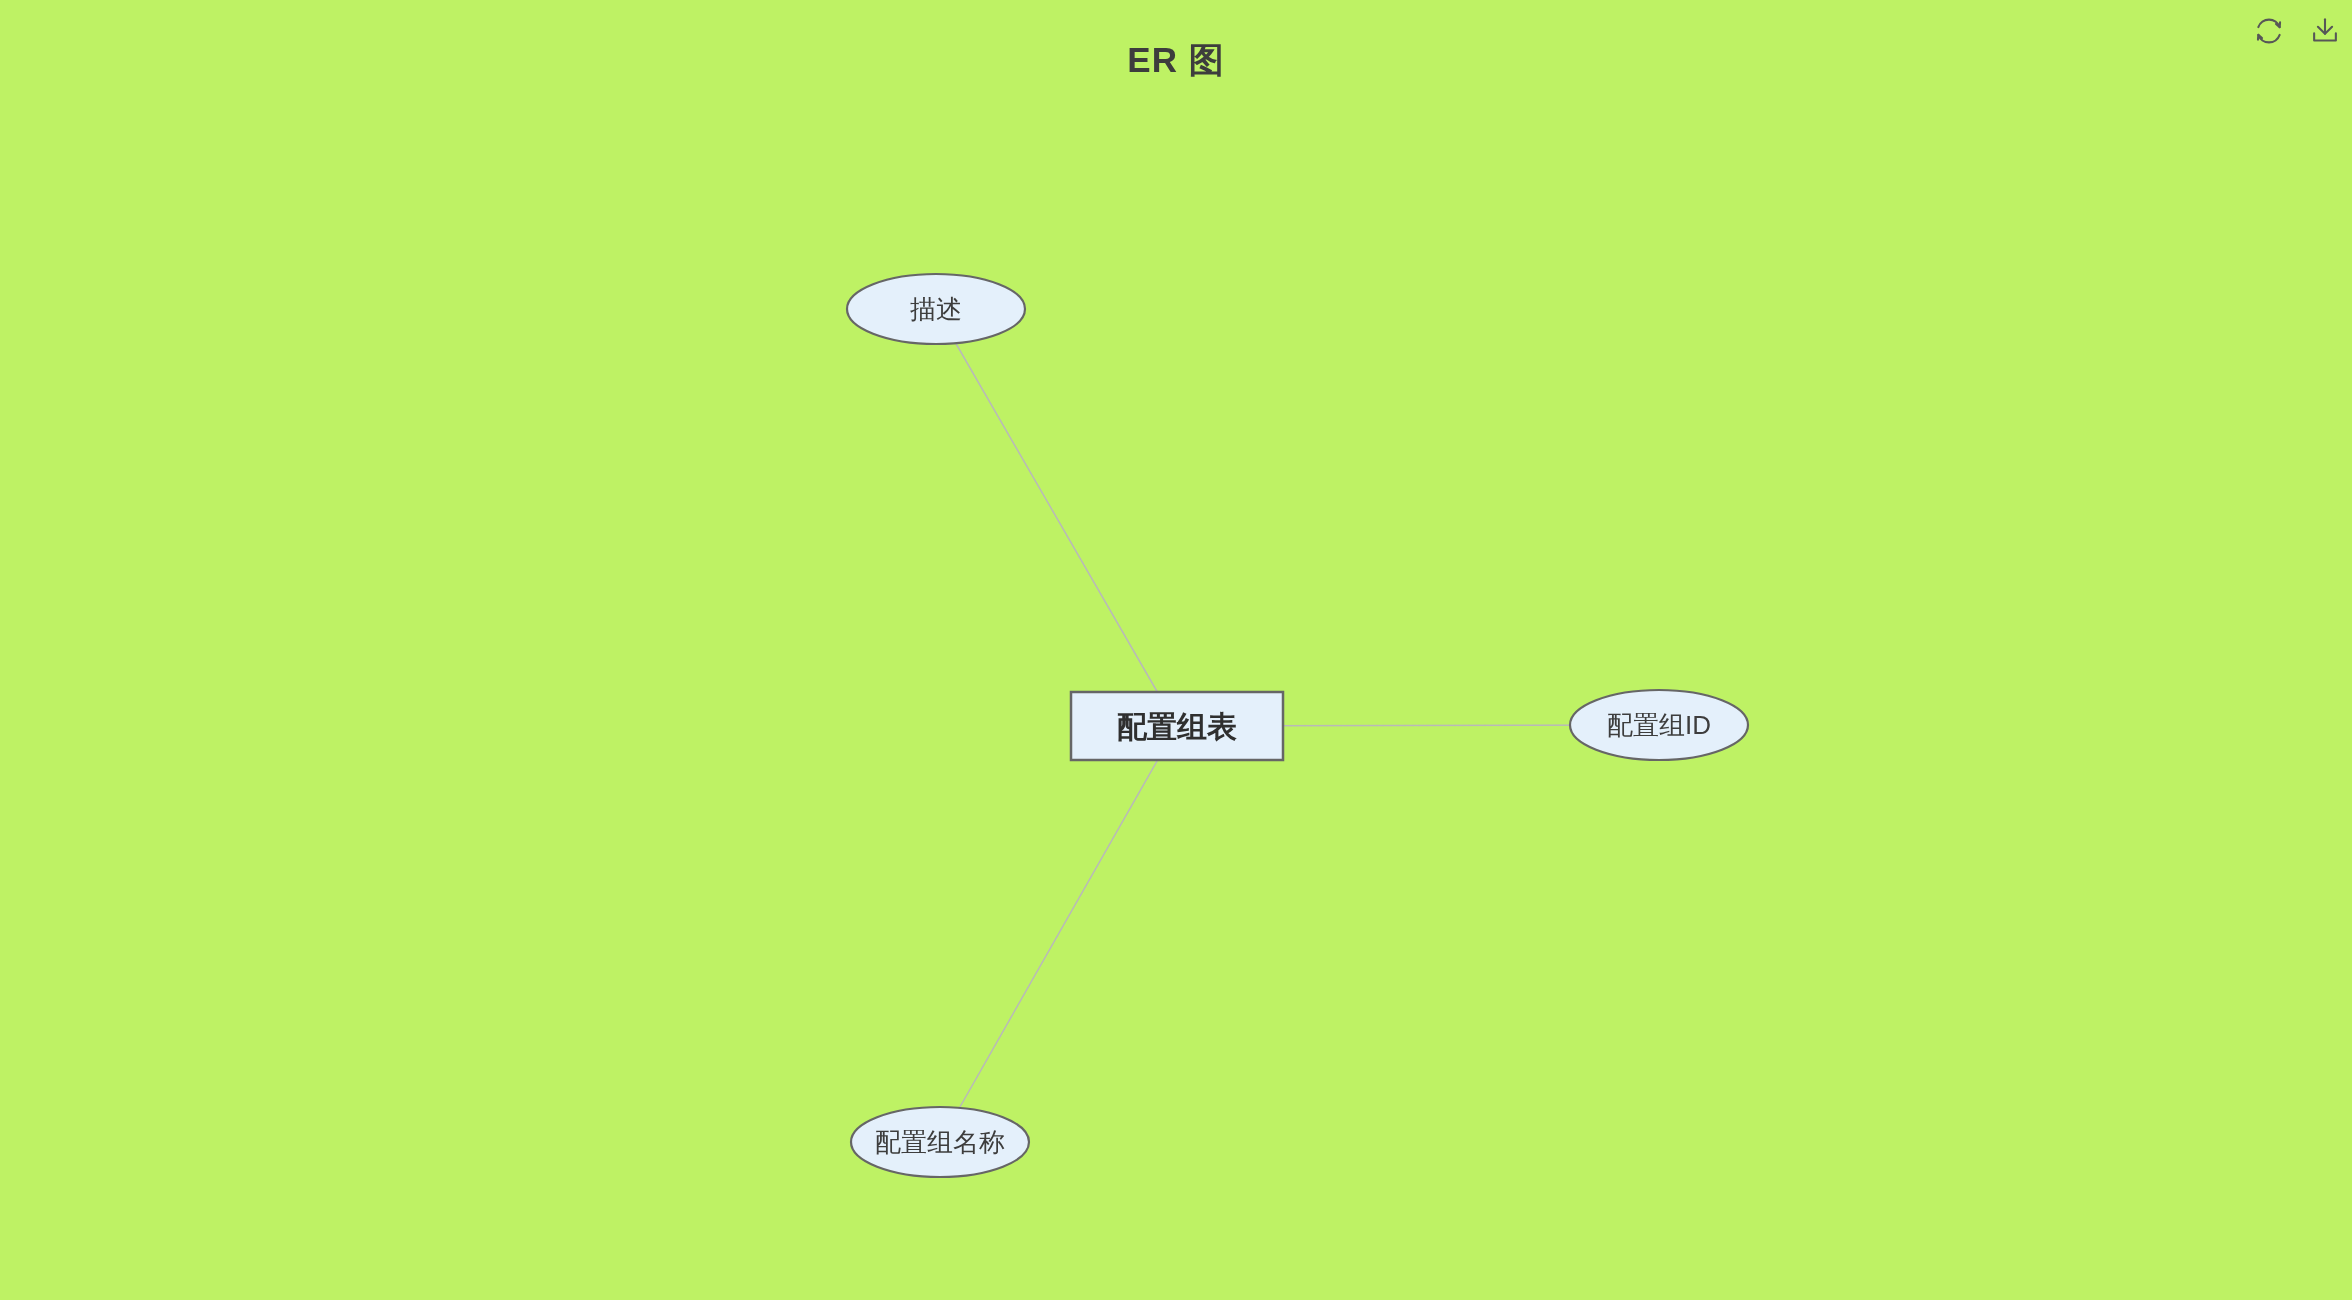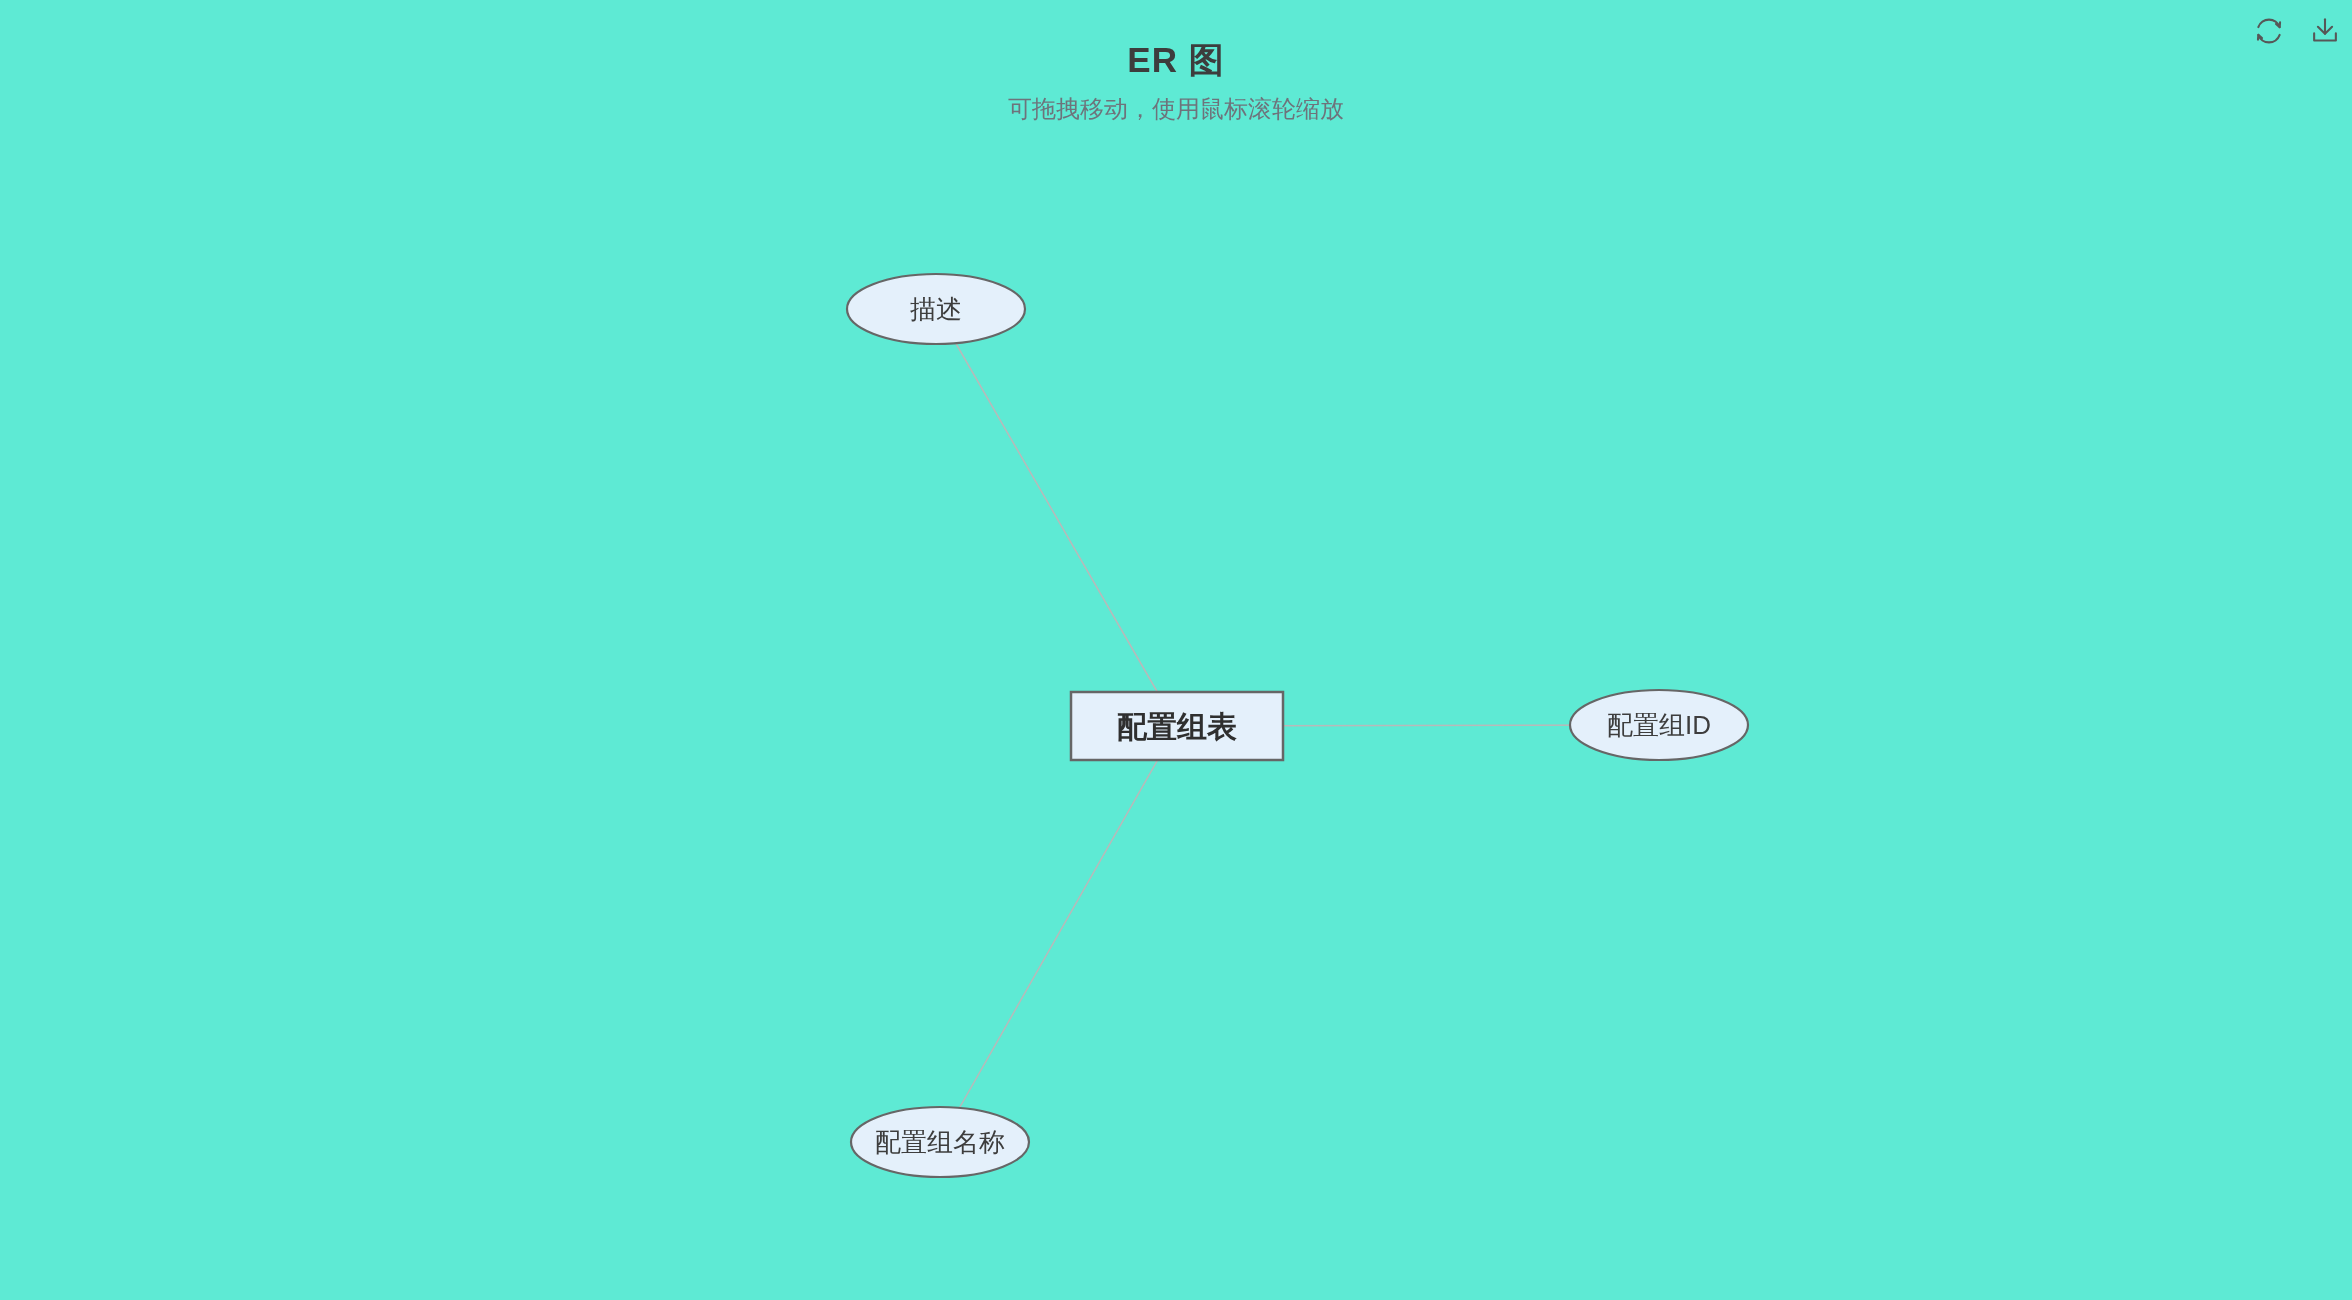--- a/index.html
+++ b/index.html
@@ -8,21 +8,21 @@
     background: #ffffff;
     width: 2352px;
     height: 1300px;
     overflow: hidden;
     font-family: "Liberation Sans", "DejaVu Sans", sans-serif;
   }
   .page {
     position: relative;
     width: 2352px;
     height: 1300px;
-    background: #5eead4;
+    background: #bef264;
   }
   header.diagram-header {
     position: absolute;
     top: 0; left: 0; right: 0;
     text-align: center;
     pointer-events: none;
     z-index: 2;
   }
   h1.page-title {
     margin: 40px 0 0 0;
@@ -78,21 +78,20 @@
     font-size: 26px;
   }
 </style>
 </head>
 <body style="background: rgb(255, 255, 255);">
 
 <div class="page">
 
   <header class="diagram-header">
     <h1 class="page-title" style="color: rgb(61, 61, 61);">ER 图</h1>
-    <p class="page-subtitle" style="color: rgb(110, 115, 123);">可拖拽移动，使用鼠标滚轮缩放</p>
   </header>
 
   <div class="header-actions">
     <button class="icon-btn" style="color: rgb(87, 87, 87);">
       <svg width="34" height="34" viewBox="0 0 36 36" fill="none" stroke="currentColor" stroke-width="2.2" stroke-linecap="round" stroke-linejoin="round">
         <path d="M6.7 13.9 A 12 12 0 0 1 29.3 13.9"></path>
         <path d="M29.7 8.9 L29.3 13.9 L25.4 10.6"></path>
         <path d="M29.3 22.1 A 12 12 0 0 1 6.7 22.1"></path>
         <path d="M6.3 27.1 L6.7 22.1 L10.6 25.4"></path>
       </svg>

